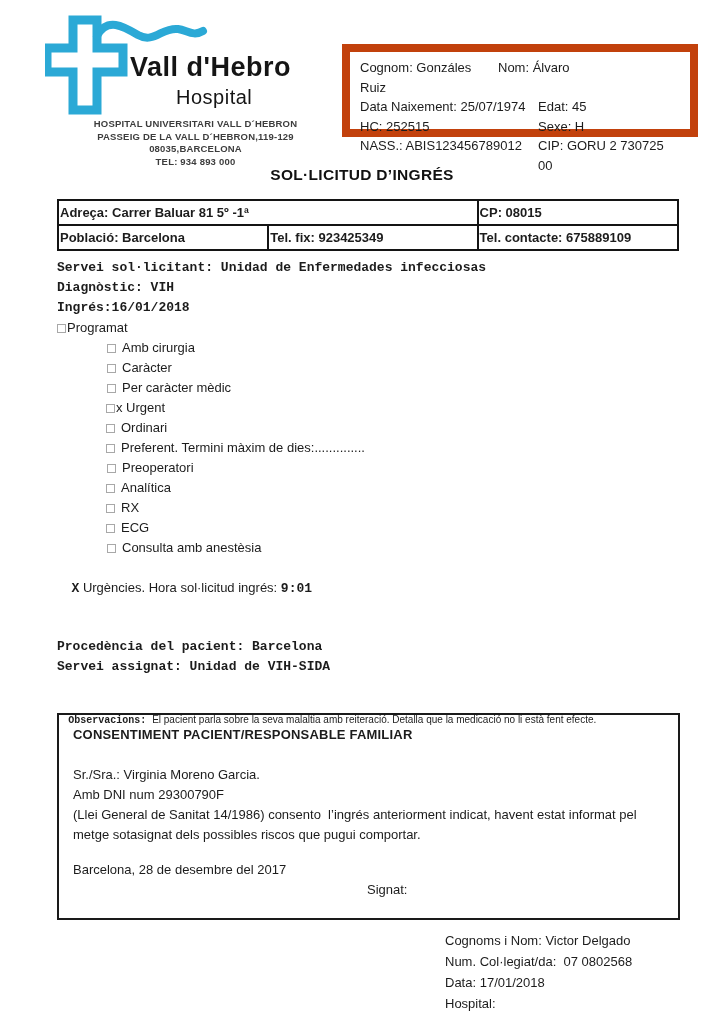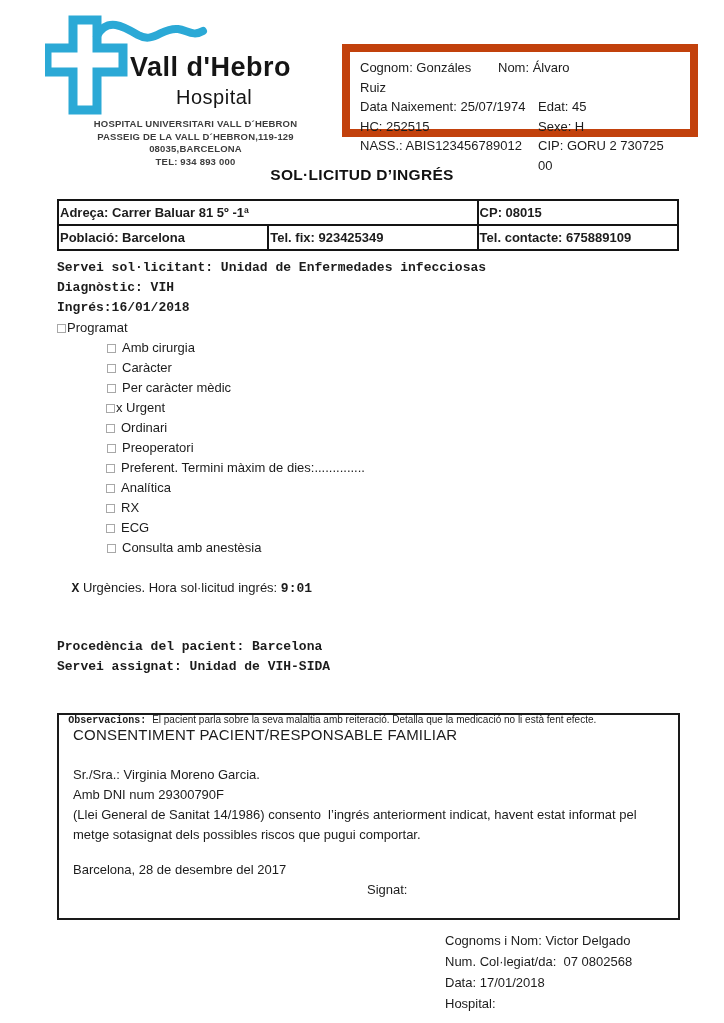--- a/index.html
+++ b/index.html
@@ -49,21 +49,21 @@
   .proc { margin-top:18px; }
   .llit-row { position:relative; height:20px; line-height:20px; }
   .llit-row .sp1 { position:absolute; left:93px;  white-space:pre-wrap; }
   .llit-row .sp2 { position:absolute; left:311px; white-space:pre-wrap; }
   .llit-row .sp3 { position:absolute; left:448px; white-space:pre-wrap; }
   .obs { margin-top:16px; font-size:10px; line-height:18px; }
 
   
   .consent-box { left:57px; top:713px; width:623px; height:207px;
                  border:2px solid #1a1a1a; padding:10px 14px; font-size:13px; line-height:20px; }
-  .consent-head { font-weight:400; font-size:15px; letter-spacing:0.2px; }
+  .consent-head { font-weight:700; font-size:13px; letter-spacing:0.2px; }
   .consent-gap { height:20px; }
   .consent-city { margin-top:15px; }
   .consent-signat { margin-left:294px; }
 
   
   .doctor-block { left:445px; top:930px; font-size:13px; line-height:21px; }
 </style>
 </head>
 <body>
 
@@ -138,25 +138,25 @@
   </div>
   <div class="chk lvl1">
     <span class="box"></span><span class="line">Per caràcter mèdic</span>
   </div>
   <div class="chk lvl2">
     <span class="box tight"></span><span class="line">x Urgent</span>
   </div>
   <div class="chk lvl2">
     <span class="box"></span><span class="line">Ordinari</span>
   </div>
+  <div class="chk lvl2">
+    <span class="box"></span><span class="line">Preferent. Termini màxim de dies:..............</span>
+  </div>
   <div class="chk lvl1">
     <span class="box"></span><span class="line">Preoperatori</span>
-  </div>
-  <div class="chk lvl2">
-    <span class="box"></span><span class="line">Preferent. Termini màxim de dies:..............</span>
   </div>
   <div class="chk lvl2">
     <span class="box"></span><span class="line">Analítica</span>
   </div>
   <div class="chk lvl2">
     <span class="box"></span><span class="line">RX</span>
   </div>
   <div class="chk lvl2">
     <span class="box"></span><span class="line">ECG</span>
   </div>

